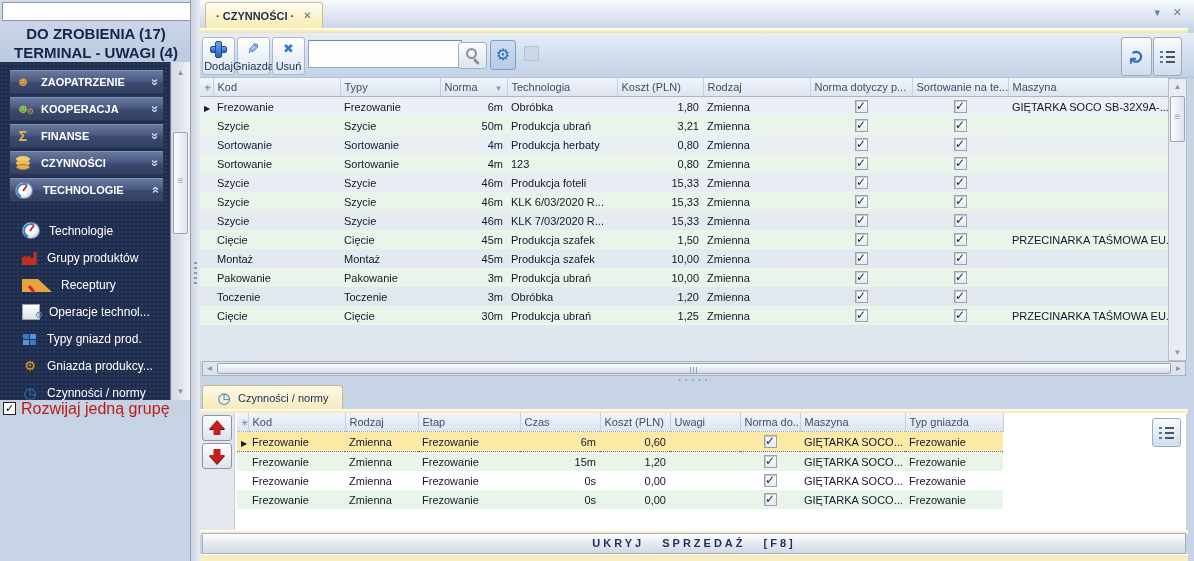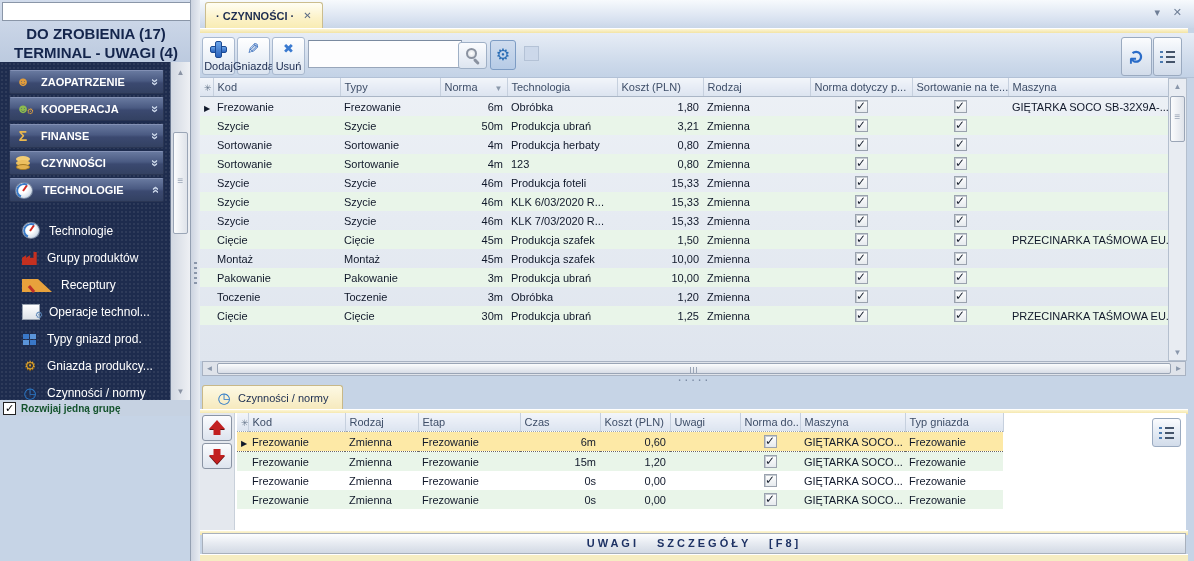--- a/index.html
+++ b/index.html
@@ -80,21 +80,21 @@
     background:linear-gradient(90deg,#fbfcfd,#dfe3ea);border:1px solid #9aa5b6;border-radius:2px;
     text-align:center;color:#9aa5b6;font-size:10px;line-height:96px;}
   .ssplit{position:absolute;left:190px;top:0;width:10px;height:561px;
     background:linear-gradient(90deg,#cdd4e0,#e8ecf2);border-left:1px solid #94a0b2;box-sizing:border-box;}
   .ssplit::after{content:"";position:absolute;left:3px;top:262px;width:3px;height:22px;
     background:repeating-linear-gradient(#8a96aa 0 2px,transparent 2px 5px);}
   .side-foot{position:absolute;left:0;bottom:0;width:190px;height:16px;background:#c6d2e2;
     display:flex;align-items:center;gap:5px;padding-left:3px;box-sizing:border-box;}
   .side-foot .cbx{width:11px;height:11px;background:#fff;border:1px solid #222;
     font-size:11px;line-height:10px;font-weight:bold;text-align:center;flex:0 0 11px;}
-  .side-foot .lbl{font-size:10px;font-weight:bold;color:#14532d;line-height:13px;white-space:nowrap;}
+  .side-foot .lbl{font-size:16px;font-weight:normal;color:#b91c1c;line-height:13px;white-space:nowrap;}
   
   .main{position:absolute;left:200px;top:0;width:994px;height:561px;}
   .tabbar{position:absolute;left:0;top:0;width:994px;height:28px;
     background:linear-gradient(#f7fafd,#d6e0ef 75%,#c9d6e8);}
   .tab-active{position:absolute;left:5px;top:2px;height:26px;display:flex;align-items:center;gap:9px;
     padding:0 10px;font-size:11px;font-weight:bold;color:#1c2c50;
     background:linear-gradient(#fffef4,#fcf2c8 60%,#f8ecb4);
     border:1px solid #cbbd8e;border-bottom:none;border-radius:3px 3px 0 0;box-sizing:border-box;}
   .tab-close{color:#5a6a84;font-weight:bold;font-size:10px;}
   .winctl{position:absolute;top:6px;font-size:11px;color:#6e7e96;font-weight:bold;}
@@ -618,15 +618,15 @@
             </tr>
           </tbody>
       </table>
     </div>
     <div class="det-listbtn">
       <span class="tb-list"></span>
     </div>
   </div>
 
   <div class="creamline" style="top:530px"></div>
-  <div class="footbar">UWAGI SZCZEGÓŁY [F8]</div>
+  <div class="footbar">UKRYJ SPRZEDAŻ [F8]</div>
   <div class="bottomstrip"></div>
 </div>
 
 </body></html>

